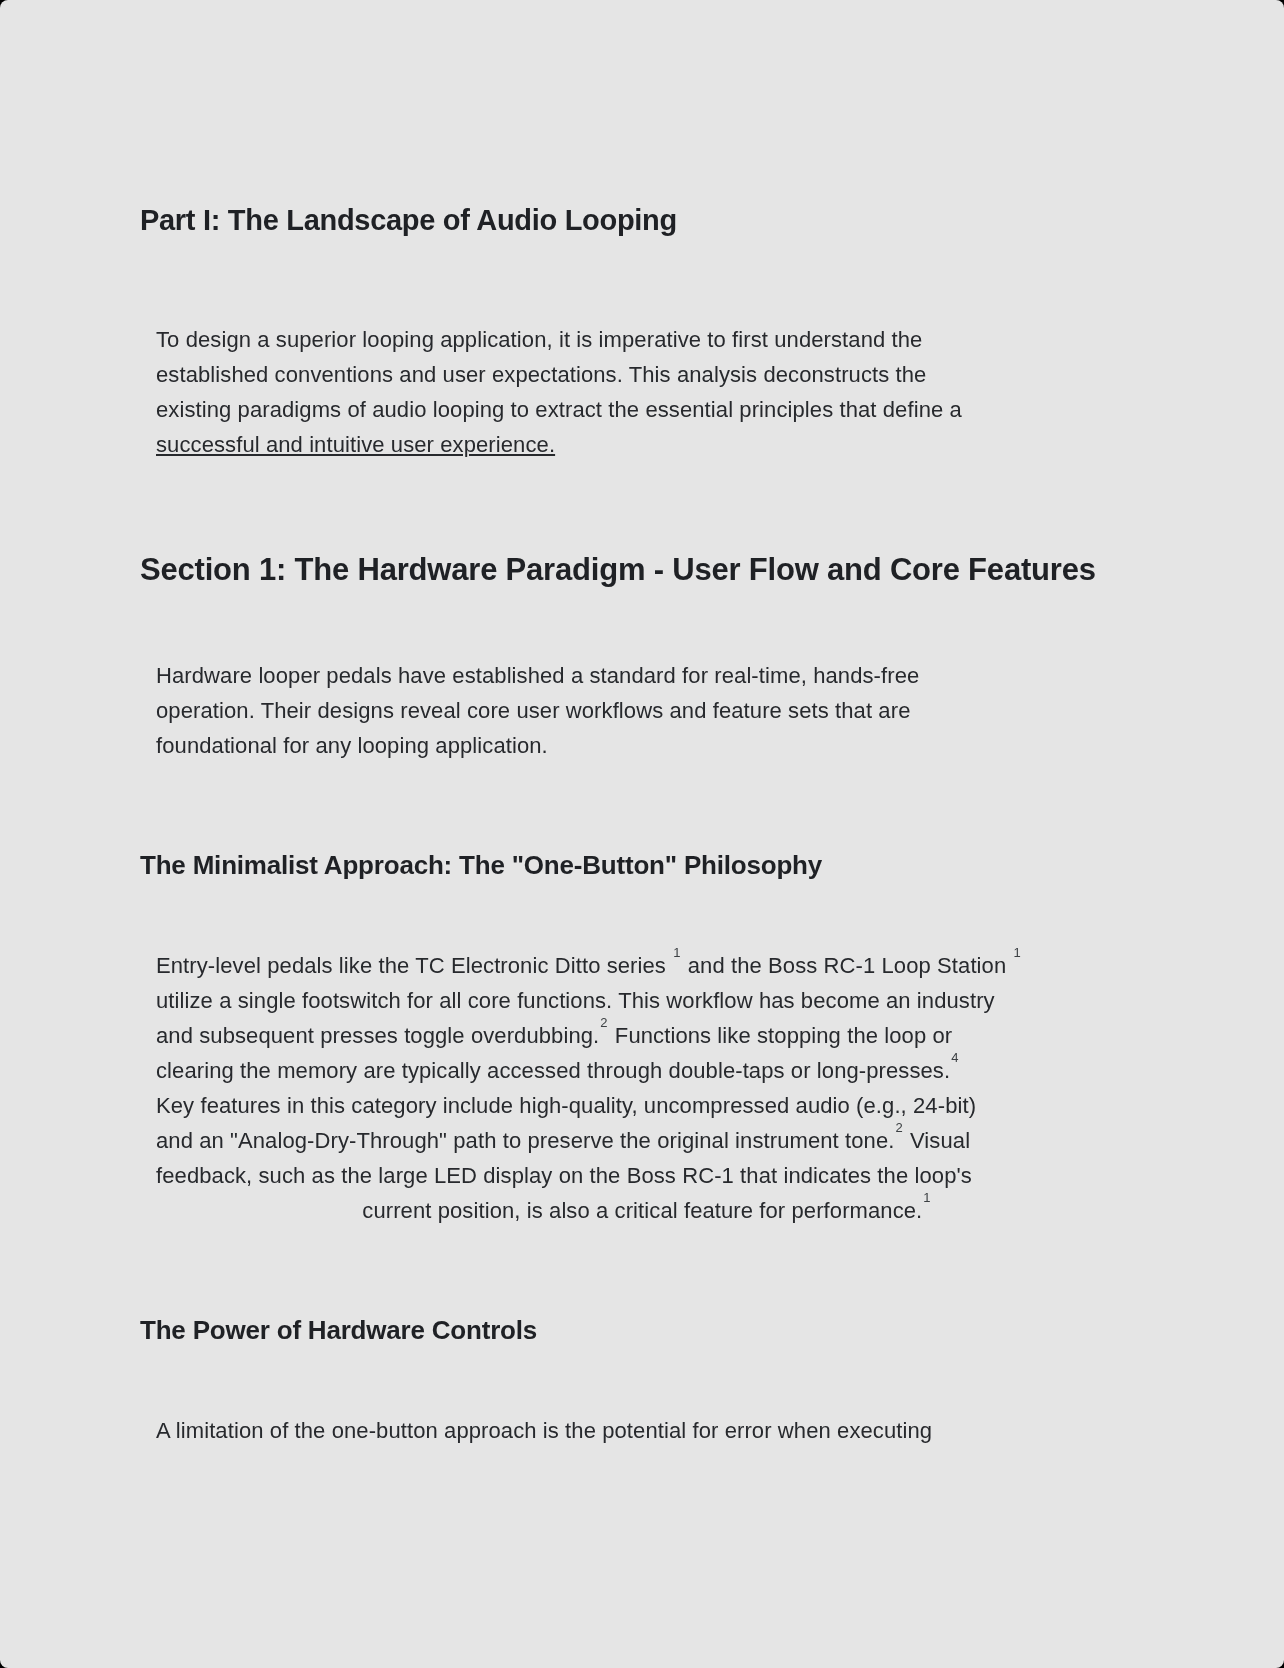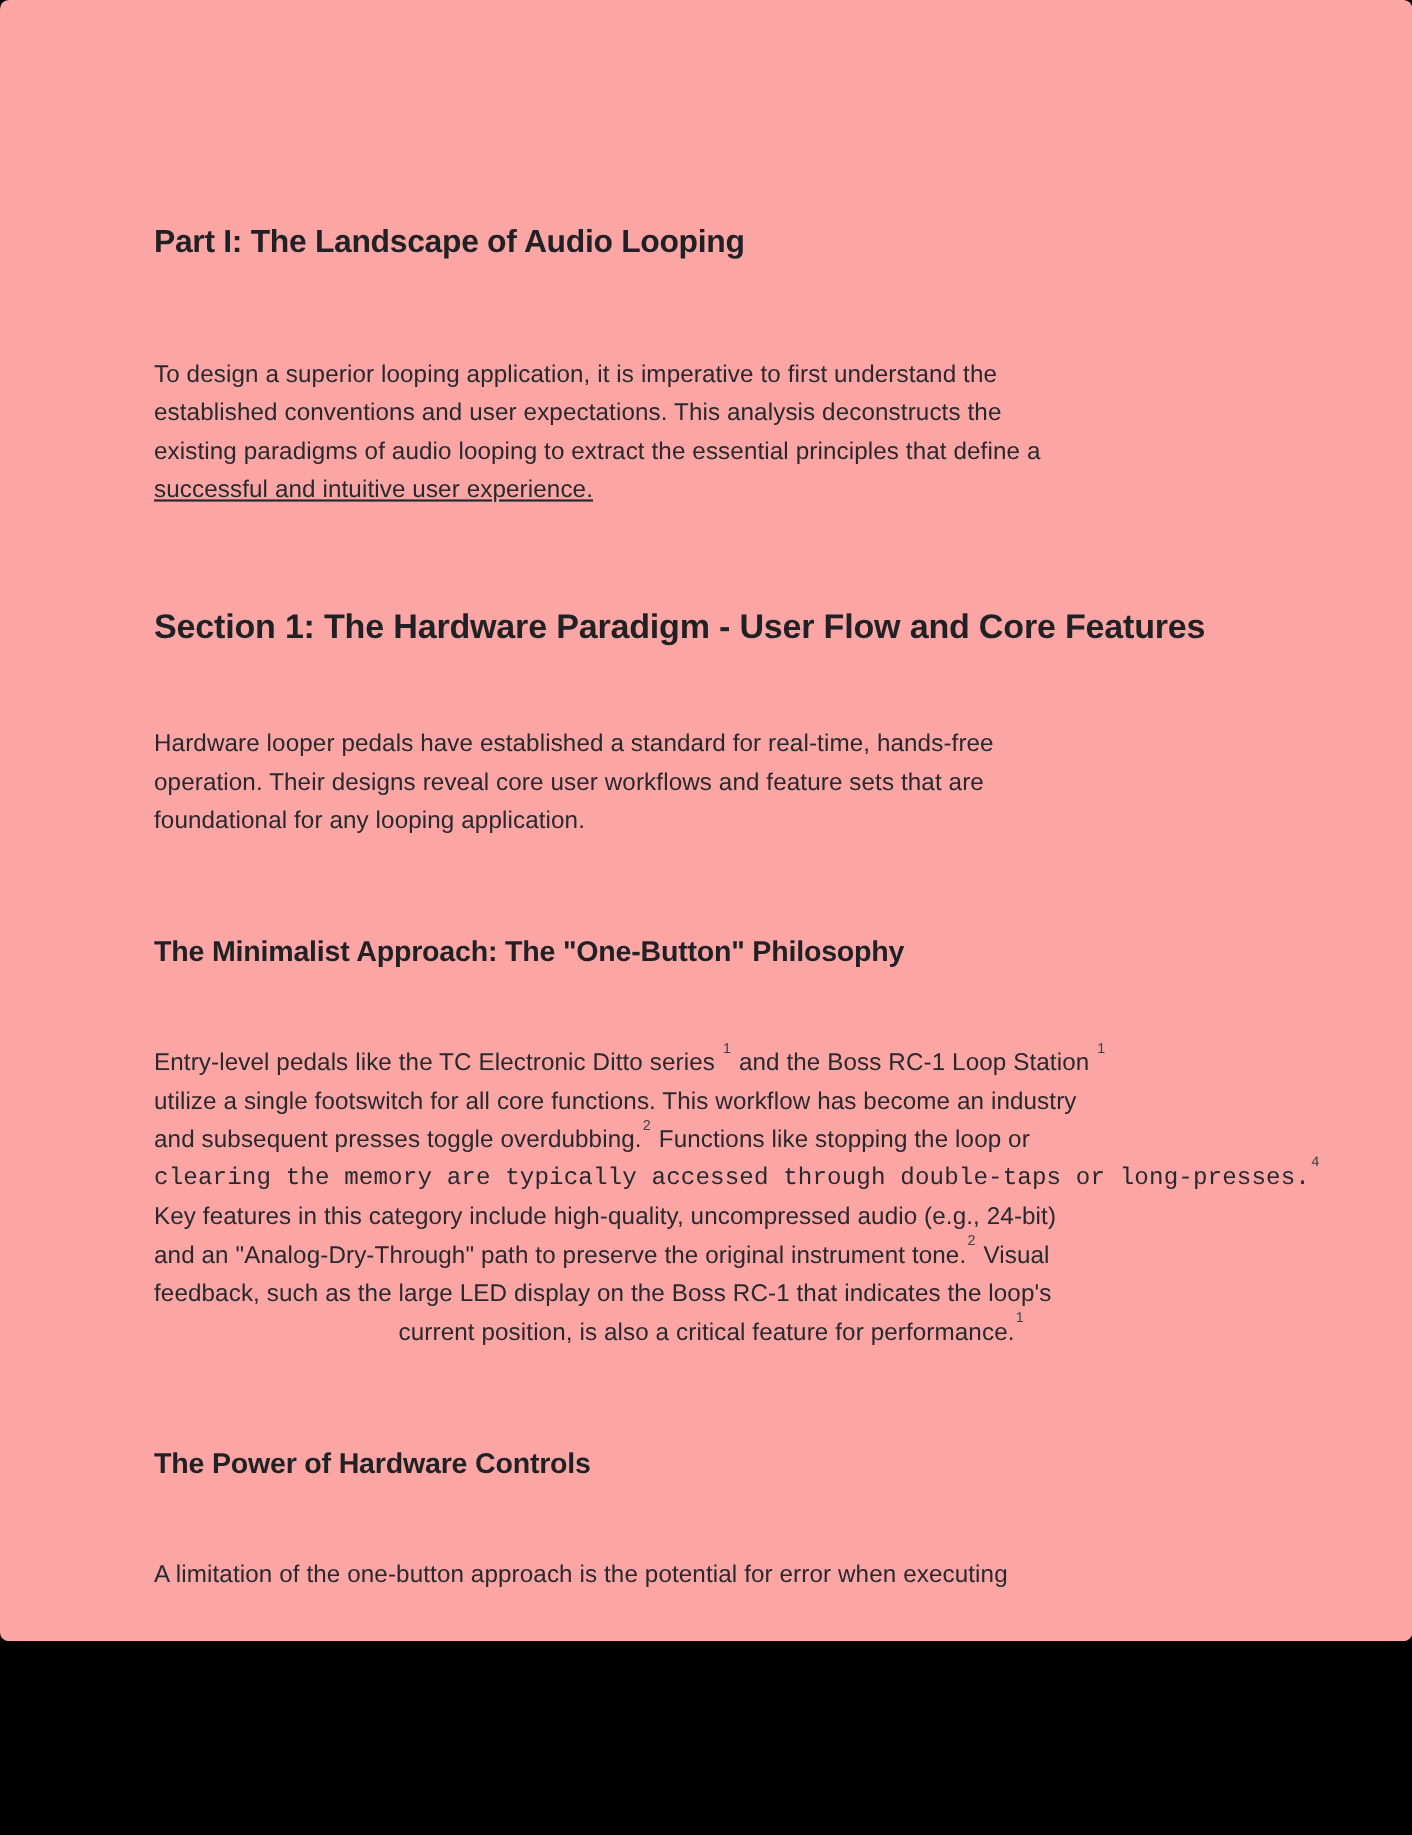--- a/index.html
+++ b/index.html
@@ -3,22 +3,22 @@
 <meta charset="utf-8">
 <style>
   html, body {
     margin: 0;
     padding: 0;
     background: #000;
   }
   .page {
     position: relative;
     width: 1284px;
-    height: 1492px;
-    background: #fca5a5;
+    height: 1668px;
+    background: #e5e5e5;
     border-radius: 8px;
     overflow: hidden;
     font-family: "Liberation Sans", sans-serif;
     color: #202124;
     box-sizing: border-box;
   }
   .content {
     box-sizing: border-box;
     padding: 200px 130px 0 140px;
   }
@@ -40,21 +40,21 @@
   }
   .h3 {
     margin: 87px 0 0 0;
     font-size: 26px;
     font-weight: 700;
     line-height: 30px;
     letter-spacing: -0.2px;
     color: #1f2125;
   }
   .para {
-    margin: 0;
+    margin: 16px;
     font-size: 22px;
     font-weight: 400;
     color: #27292d;
     letter-spacing: 0.1px;
   }
   .para .line {
     line-height: 35px;
     white-space: nowrap;
   }
   .mt-after-title { margin-top: 82px; }
@@ -91,21 +91,21 @@
         <span class="line" style="display: block;">operation. Their designs reveal core user workflows and feature sets that are</span>
         <span class="line" style="display: block;">foundational for any looping application.</span>
       </p>
 
     <h3 class="h3">The Minimalist Approach: The "One-Button" Philosophy</h3>
 
     <p class="para mt-after-h3">
         <span class="line" style="display: block;">Entry-level pedals like the TC Electronic Ditto series <sup class="cite">1</sup> and the Boss RC-1 Loop Station <sup class="cite">1</sup></span>
         <span class="line" style="display: block;">utilize a single footswitch for all core functions. This workflow has become an industry</span>
         <span class="line" style="display: block;">and subsequent presses toggle overdubbing.<sup class="cite">2</sup> Functions like stopping the loop or</span>
-        <span class="line" style="display: block; font-family: Liberation Mono, monospace;">clearing the memory are typically accessed through double-taps or long-presses.<sup class="cite">4</sup></span>
+        <span class="line" style="display: block;">clearing the memory are typically accessed through double-taps or long-presses.<sup class="cite">4</sup></span>
         <span class="line" style="display: block;">Key features in this category include high-quality, uncompressed audio (e.g., 24-bit)</span>
         <span class="line" style="display: block;">and an "Analog-Dry-Through" path to preserve the original instrument tone.<sup class="cite">2</sup> Visual</span>
         <span class="line" style="display: block;">feedback, such as the large LED display on the Boss RC-1 that indicates the loop's</span>
         <span class="line" style="display: block; text-align: center;">current position, is also a critical feature for performance.<sup class="cite">1</sup></span>
       </p>
 
     <h3 class="h3">The Power of Hardware Controls</h3>
 
     <p class="para mt-after-h3">
         <span class="line" style="display: block;">A limitation of the one-button approach is the potential for error when executing</span>

